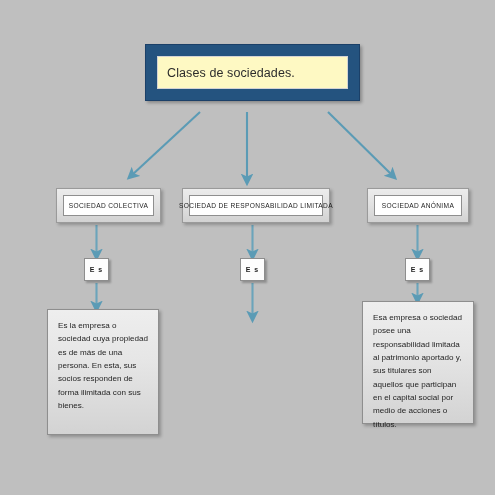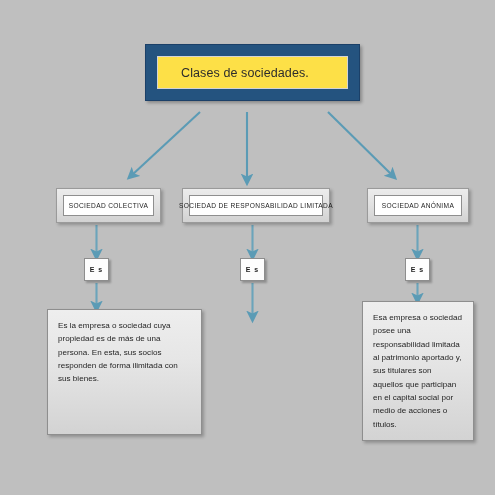--- a/index.html
+++ b/index.html
@@ -38,25 +38,25 @@
     border: 1px solid #1b4068;
     box-sizing: border-box;
     box-shadow: 2px 2px 3px rgba(0,0,0,0.28);
   }
   .title-inner {
     position: absolute;
     left: 11px;
     top: 11px;
     right: 11px;
     bottom: 11px;
-    background: #fde047;
+    background: #fef9c3;
     border: 1px solid #d4d4d4;
     display: flex;
     align-items: center;
-    padding-left: 23px;
+    padding-left: 9px;
     box-sizing: border-box;
   }
   .title-text {
     font-size: 12.5px;
     color: #2c2c2c;
     letter-spacing: 0.1px;
   }
 
   
   .node {
@@ -121,23 +121,23 @@
     border: 1px solid #8e8e8e;
     box-sizing: border-box;
     box-shadow: 2px 2px 3px rgba(0,0,0,0.25);
     padding: 9px 10px 8px 10px;
   }
   .desc-text {
     font-size: 8.1px;
     line-height: 1.65;
     color: #1f1f1f;
   }
-  #desc-1 { left: 47px;  top: 309px; width: 155px; height: 126px; }
+  #desc-1 { left: 47px;  top: 309px; width: 112px; height: 126px; }
   #desc-2 { left: 196px; top: 319px; width: 128px; height: 105px; }
-  #desc-3 { left: 362px; top: 301px; width: 112px; height: 140px; }
+  #desc-3 { left: 362px; top: 301px; width: 112px; height: 123px; }
 </style>
 </head>
 <body>
 
 <div id="canvas">
 
   <svg id="arrow-layer" viewBox="0 0 495 495" width="495" height="495">
     <defs>
       <marker id="ah" markerWidth="7" markerHeight="7" refX="2.6" refY="3" orient="auto" markerUnits="strokeWidth">
         <path d="M0,0 L6,3 L0,6 L1.4,3 z" fill="#5b9bb5"></path>

